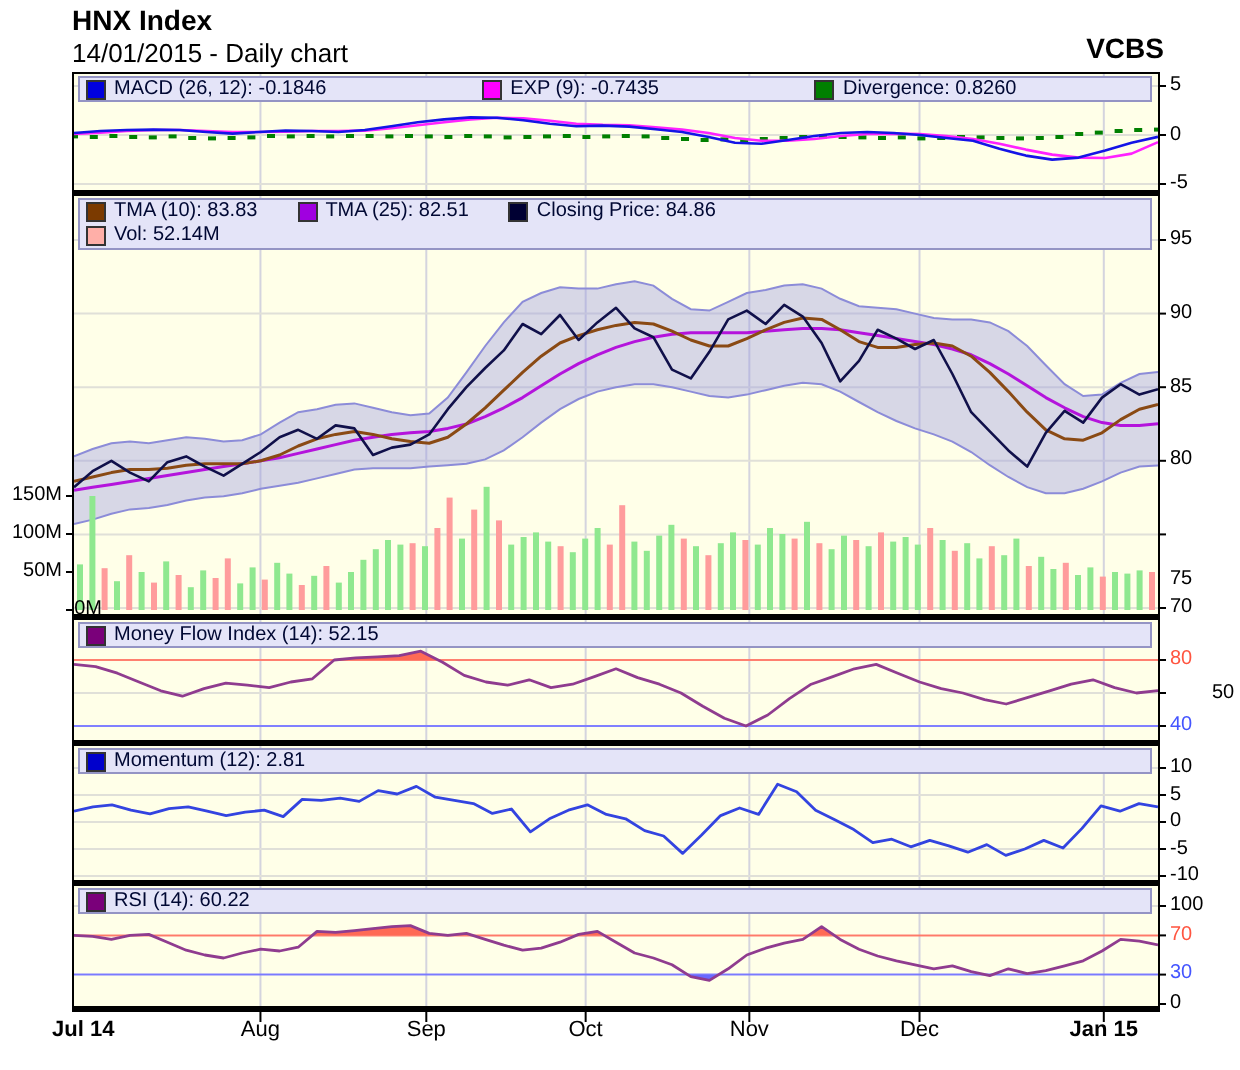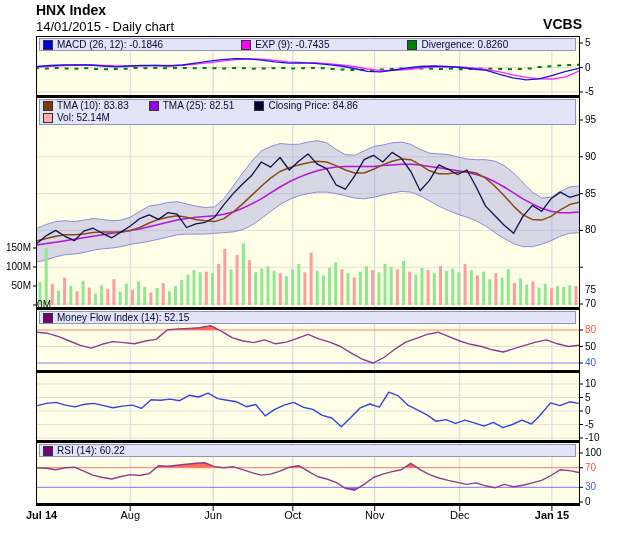--- a/index.html
+++ b/index.html
@@ -349,20 +349,26 @@
           <span>Vol: 52.14M</span>
         </span>
       </div>
   </div>
   <div class="legend g40" style="top:311px;height:13px;">
       <span class="litem">
         <span class="swatch" style="background: rgb(122, 0, 122);"></span>
         <span>Money Flow Index (14): 52.15</span>
       </span>
     </div>
+  <div class="legend g40" style="top:374px;height:13px;">
+      <span class="litem">
+        <span class="swatch" style="background: rgb(0, 0, 204);"></span>
+        <span>Momentum (12): 2.81</span>
+      </span>
+    </div>
   <div class="legend g40" style="top:444px;height:13px;">
       <span class="litem">
         <span class="swatch" style="background: rgb(122, 0, 122);"></span>
         <span>RSI (14): 60.22</span>
       </span>
     </div>
 
   <div id="labels">
       <span class="axlbl" style="left: 585px; top: 37px; color: rgb(0, 0, 0);">5</span>
       <span class="axlbl" style="left: 585px; top: 61.5px; color: rgb(0, 0, 0);">0</span>
@@ -371,32 +377,32 @@
       <span class="axlbl" style="left: 585px; top: 150.8px; color: rgb(0, 0, 0);">90</span>
       <span class="axlbl" style="left: 585px; top: 187.6px; color: rgb(0, 0, 0);">85</span>
       <span class="axlbl" style="left: 585px; top: 224.4px; color: rgb(0, 0, 0);">80</span>
       <span class="axlbl" style="left: 585px; top: 244px; color: rgb(0, 0, 0); margin-top: 40px;">75</span>
       <span class="axlbl" style="left: 585px; top: 298px; color: rgb(0, 0, 0);">70</span>
       <span class="axlbl" style="left: 0px; top: 242px; width: 31px; text-align: right;">150M</span>
       <span class="axlbl" style="left: 0px; top: 261px; width: 31px; text-align: right;">100M</span>
       <span class="axlbl" style="left: 0px; top: 280px; width: 31px; text-align: right;">50M</span>
       <span class="axlbl" style="left: 0px; top: 299px; width: 51px; text-align: right;">0M</span>
       <span class="axlbl" style="left: 585px; top: 324px; color: rgb(255, 85, 64);">80</span>
-      <span class="axlbl" style="left: 585px; top: 340.5px; color: rgb(0, 0, 0);">50</span>
+      <span class="axlbl" style="left: 606px; top: 340.5px; color: rgb(0, 0, 0);">50</span>
       <span class="axlbl" style="left: 585px; top: 357px; color: rgb(68, 85, 255);">40</span>
       <span class="axlbl" style="left: 585px; top: 378px; color: rgb(0, 0, 0);">10</span>
       <span class="axlbl" style="left: 585px; top: 391.5px; color: rgb(0, 0, 0);">5</span>
       <span class="axlbl" style="left: 585px; top: 405px; color: rgb(0, 0, 0);">0</span>
       <span class="axlbl" style="left: 585px; top: 418.5px; color: rgb(0, 0, 0);">-5</span>
       <span class="axlbl" style="left: 585px; top: 432px; color: rgb(0, 0, 0);">-10</span>
       <span class="axlbl" style="left: 585px; top: 447px; color: rgb(0, 0, 0);">100</span>
       <span class="axlbl" style="left: 585px; top: 461.7px; color: rgb(255, 85, 64);">70</span>
       <span class="axlbl" style="left: 585px; top: 481.3px; color: rgb(68, 85, 255);">30</span>
       <span class="axlbl" style="left: 585px; top: 496px; color: rgb(0, 0, 0);">0</span>
       <span class="axlbl xlbl bold" style="left: 26px; top: 509px;">Jul 14</span>
       <span class="axlbl xlbl" style="left: 130.224px; transform: translateX(-50%); top: 509px;">Aug</span>
-      <span class="axlbl xlbl" style="left: 213.15px; transform: translateX(-50%); top: 509px;">Jun</span>
+      <span class="axlbl xlbl" style="left: 213.15px; transform: translateX(-50%); top: 509px;">Sep</span>
       <span class="axlbl xlbl" style="left: 292.824px; transform: translateX(-50%); top: 509px;">Oct</span>
       <span class="axlbl xlbl" style="left: 374.666px; transform: translateX(-50%); top: 509px;">Nov</span>
       <span class="axlbl xlbl" style="left: 459.76px; transform: translateX(-50%); top: 509px;">Dec</span>
       <span class="axlbl xlbl bold" style="left: 551.9px; transform: translateX(-50%); top: 509px;">Jan 15</span>
     </div>
 </div>
 
 </body></html>

